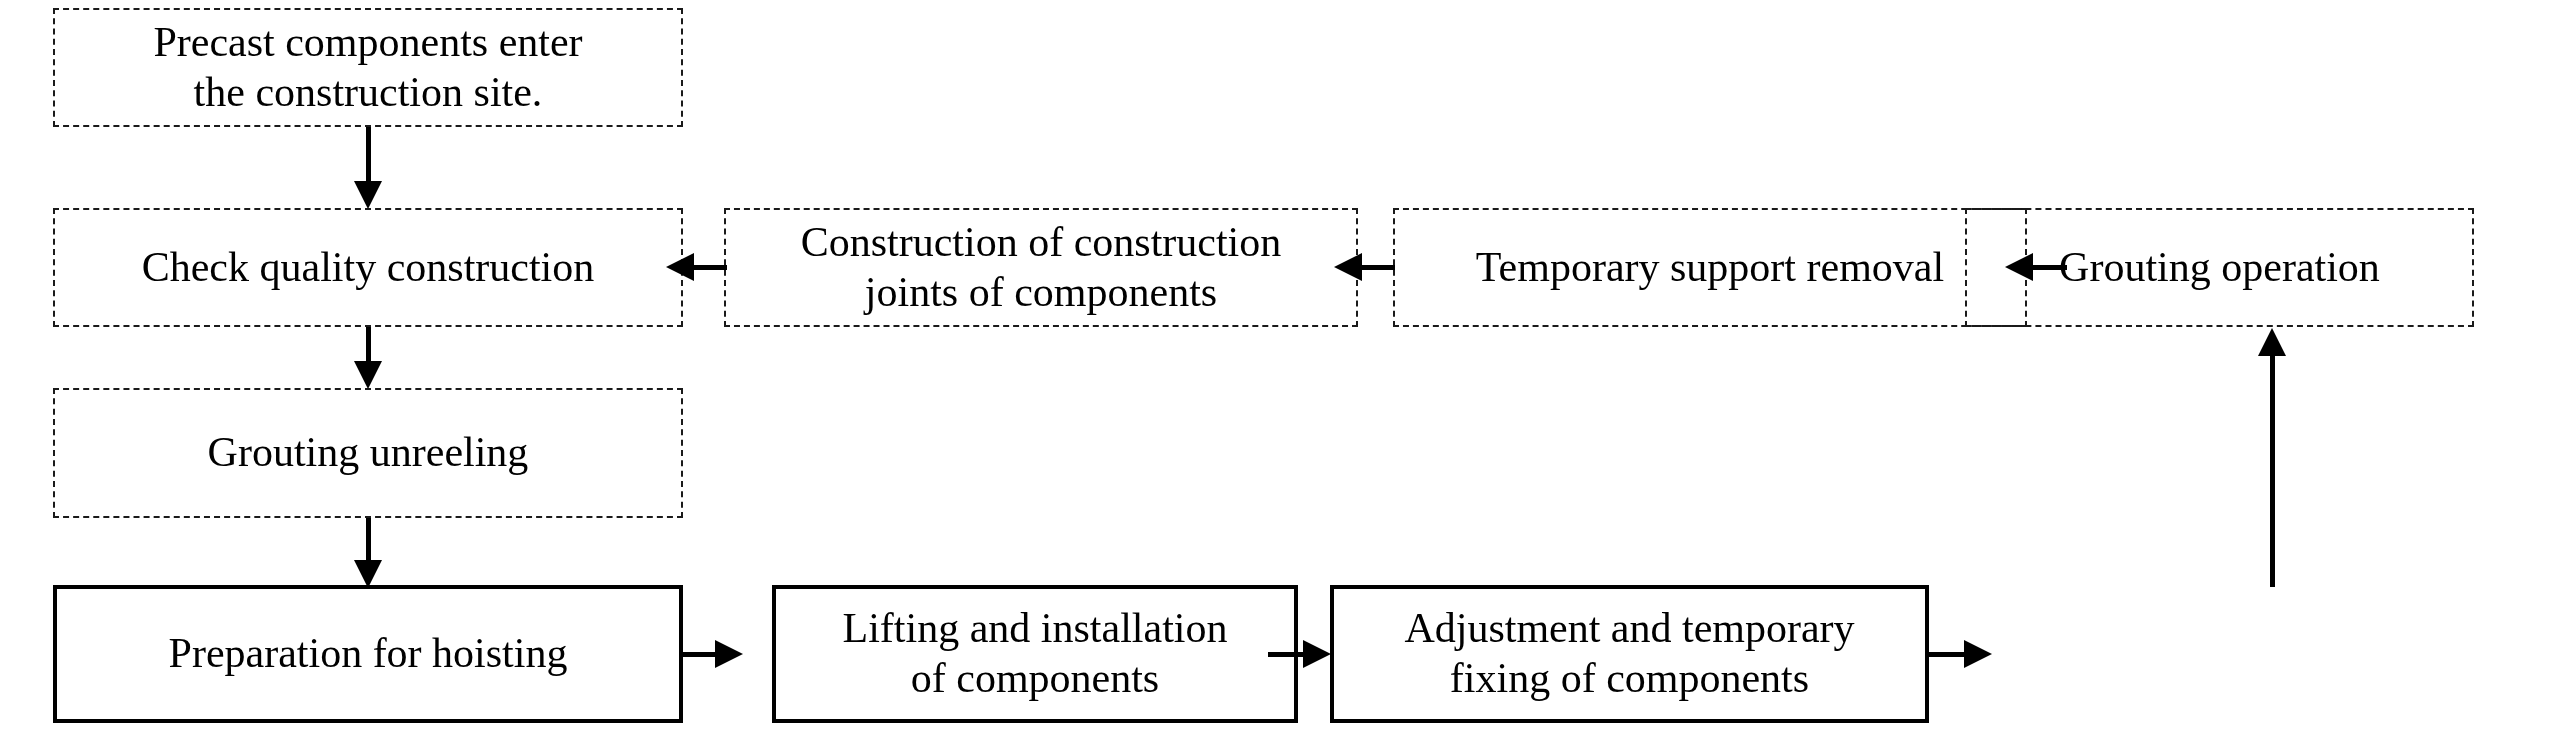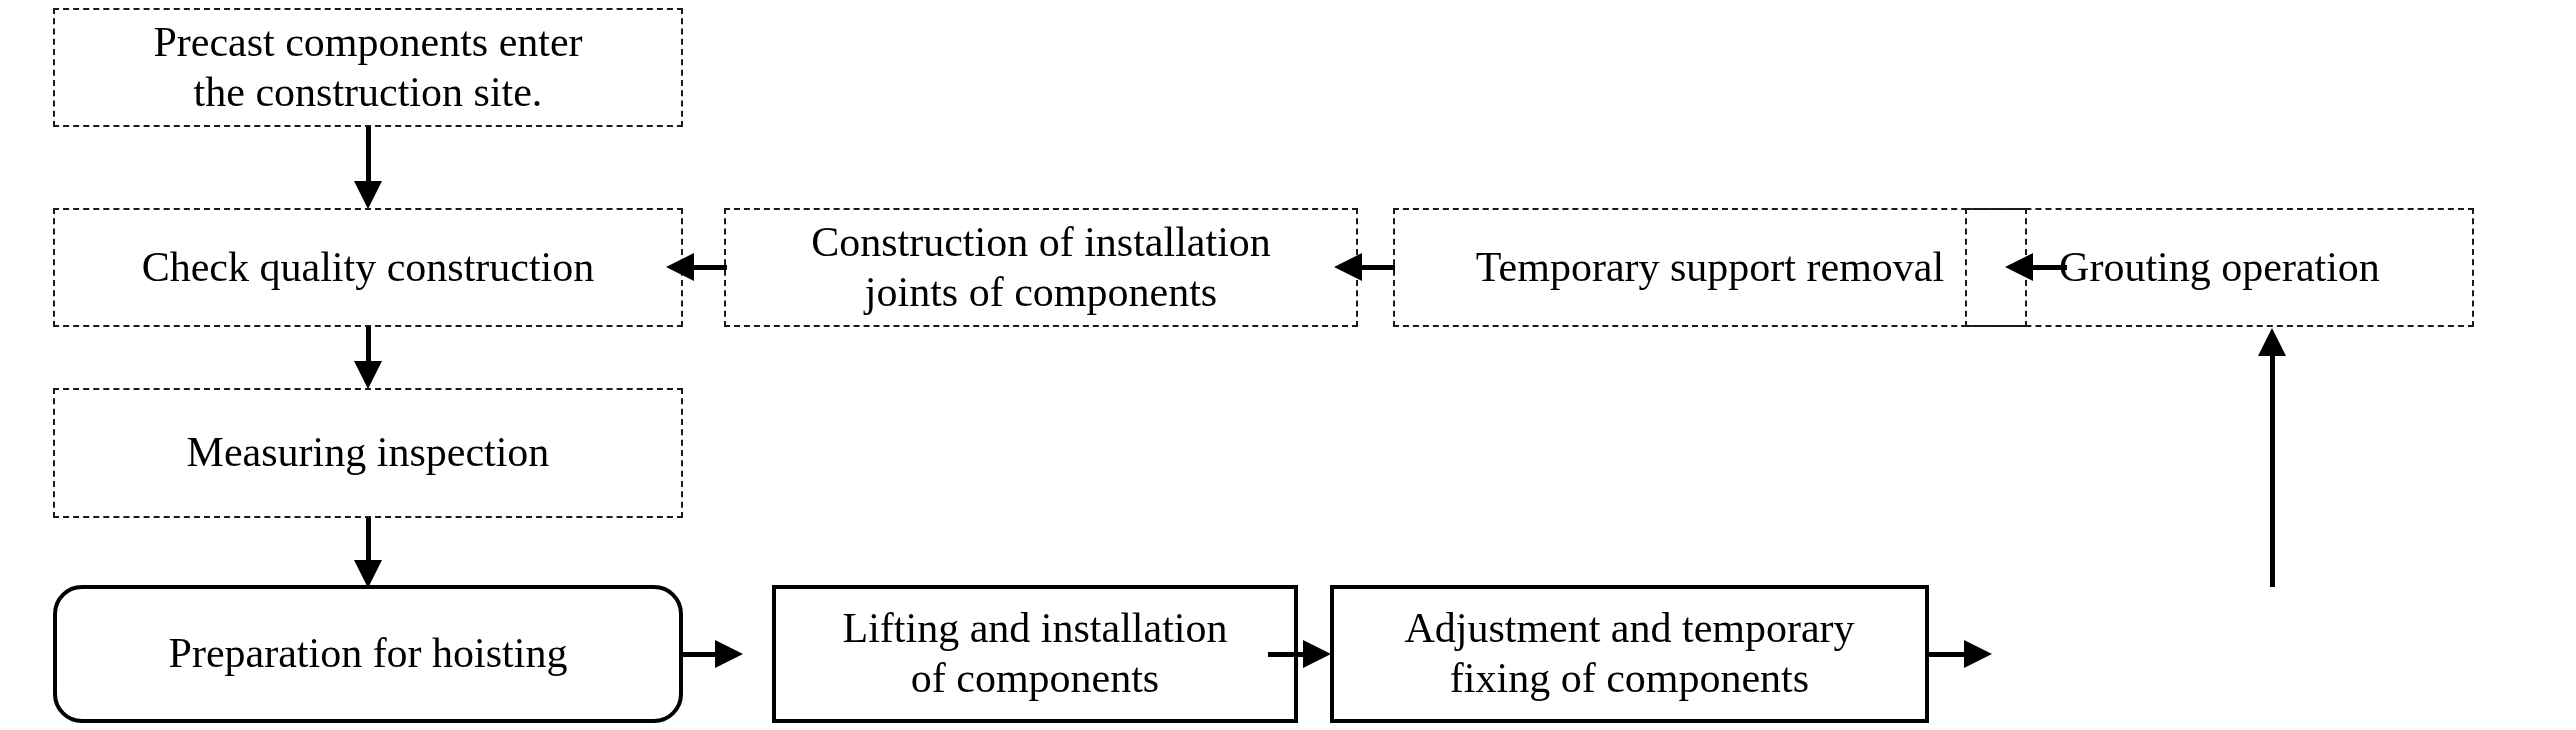--- a/index.html
+++ b/index.html
@@ -88,37 +88,37 @@
   <div class="node dashed" style="left:28px; top:8.3px; width:630px; height:119px;">
     <span class="label">Precast components enter
 the construction site.</span>
   </div>
 
   <div class="node dashed" style="left:28px; top:208px; width:630px; height:119px;">
     <span class="label">Check quality construction</span>
   </div>
 
   <div class="node dashed" style="left:699px; top:208px; width:634px; height:119px;">
-    <span class="label">Construction of installation
+    <span class="label">Construction of construction
 joints of components</span>
   </div>
 
   <div class="node dashed" style="left:1368px; top:208px; width:634px; height:119px;">
     <span class="label">Temporary support removal</span>
   </div>
 
   <div class="node dashed" style="left:1940px; top:208px; width:509px; height:119px;">
     <span class="label">Grouting operation</span>
   </div>
 
   <div class="node dashed" style="left:28px; top:388px; width:630px; height:130px;">
-    <span class="label">Measuring inspection</span>
+    <span class="label">Grouting unreeling</span>
   </div>
 
-  <div class="node solid" style="left:28px; top:585px; width:630px; height:138px;border-radius:29px;">
+  <div class="node solid" style="left:28px; top:585px; width:630px; height:138px;">
     <span class="label">Preparation for hoisting</span>
   </div>
 
   <div class="node solid" style="left:747px; top:585px; width:526px; height:138px;">
     <span class="label">Lifting and installation
 of components</span>
   </div>
 
   <div class="node solid" style="left:1305px; top:585px; width:599px; height:138px;justify-content:center;">
     <span class="label">Adjustment and temporary

